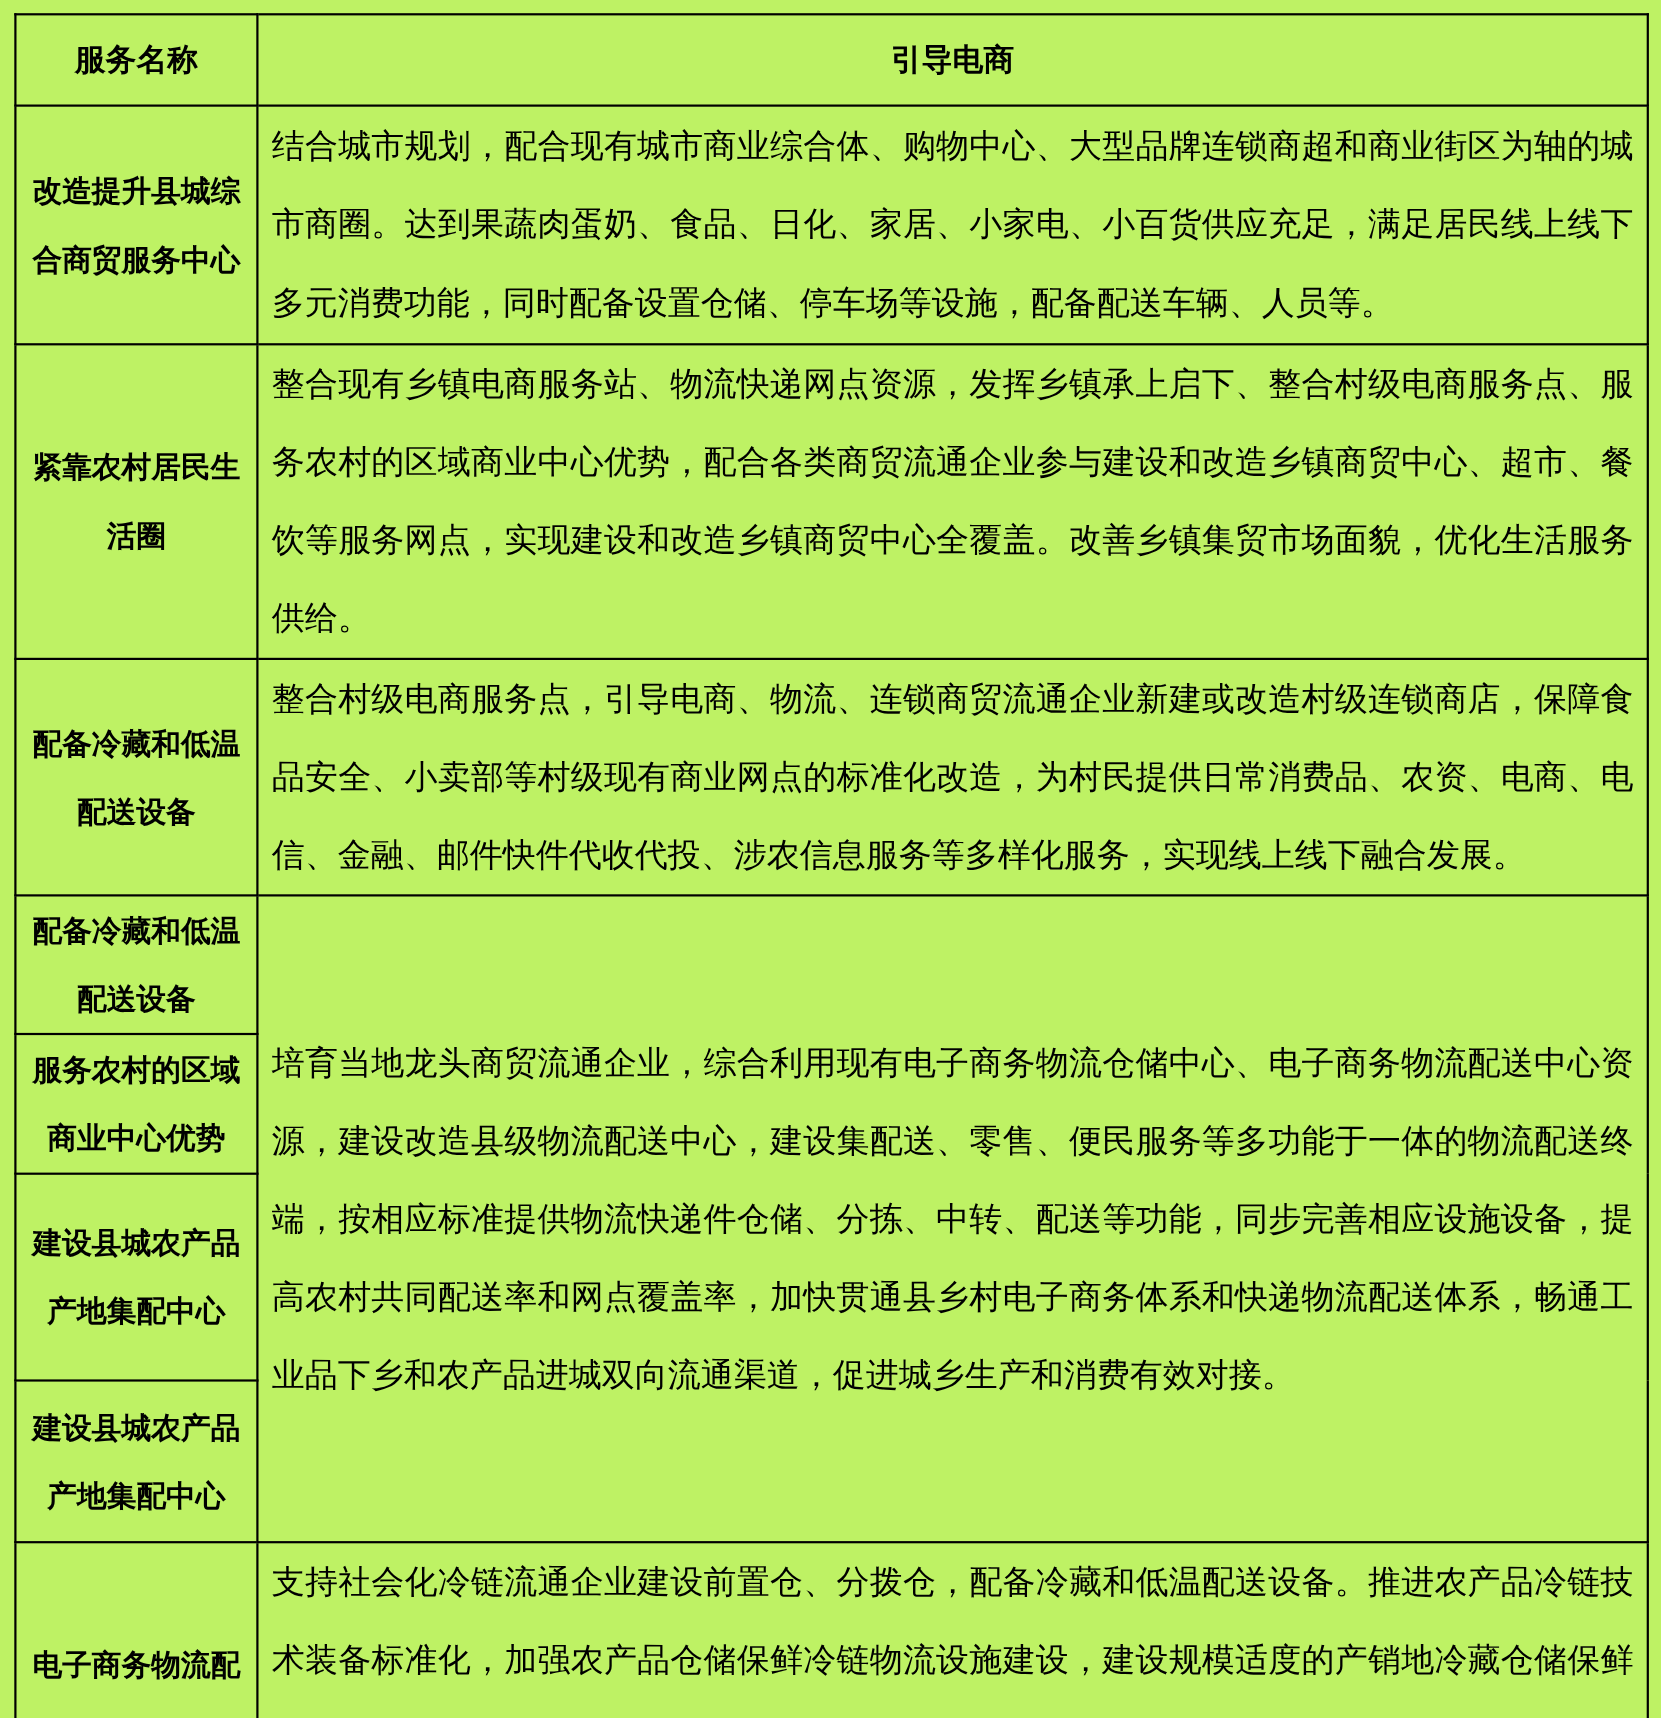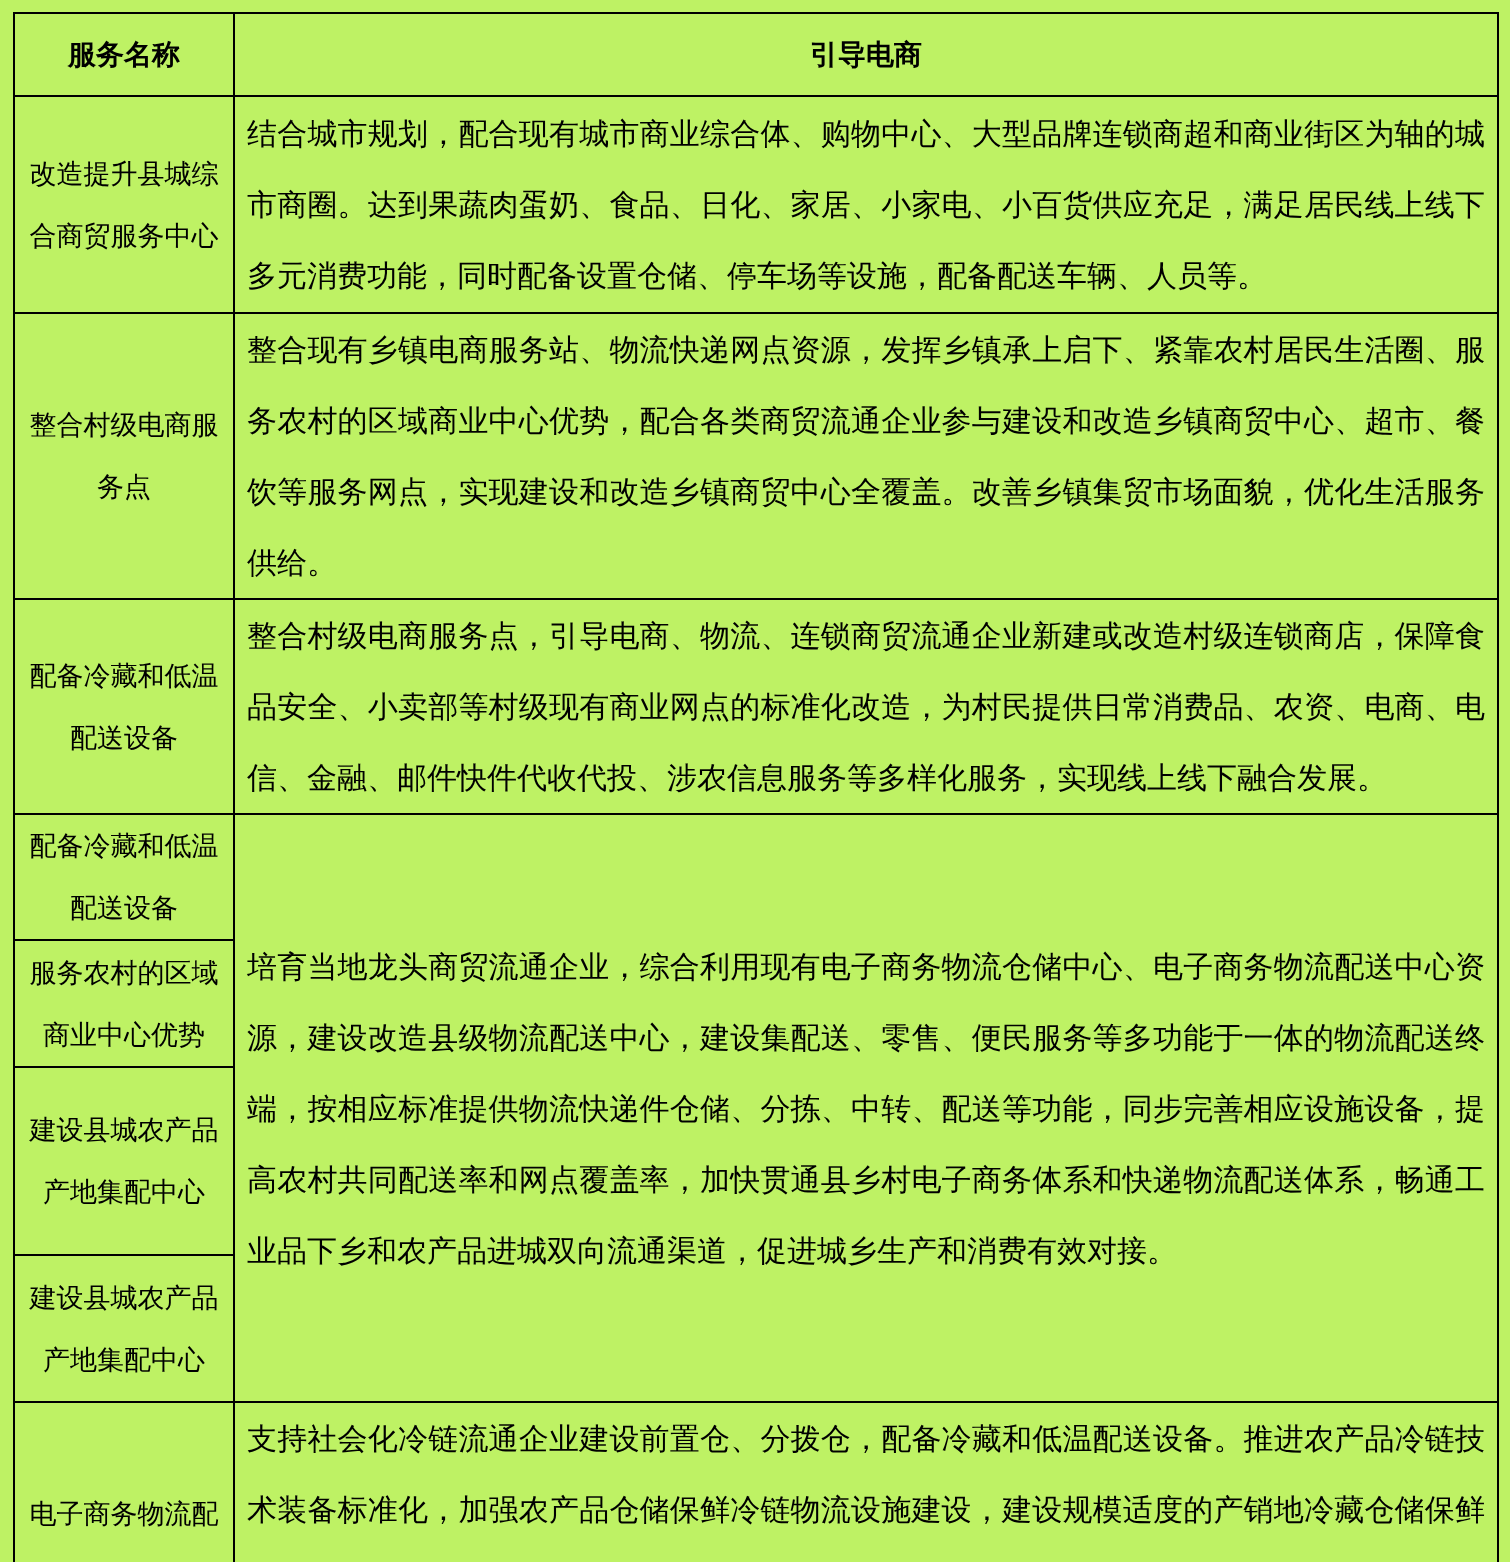--- a/index.html
+++ b/index.html
@@ -34,20 +34,21 @@
     font-weight: 700;
     text-align: center;
     line-height: 36px;
     padding: 0 4px;
   }
   td.name-cell {
     font-size: 27px;
     text-align: center;
     line-height: 62px;
     padding: 0 5px;
+    font-weight: bold;
   }
   td.content-cell {
     font-size: 30px;
     text-align: justify;
     line-height: 71px;
     padding: 0 12px;
   }
   tr.hr-header  { height: 83px; }
   tr.hr-r1 { height: 217px; }
   tr.hr-r2 { height: 225px; }
@@ -72,22 +73,22 @@
         <th class="header-cell">服务名称</th>
         <th class="header-cell">引导电商</th>
       </tr>
     </thead>
     <tbody>
       <tr class="hr-r1">
         <td class="name-cell">改造提升县城综合商贸服务中心</td>
         <td class="content-cell">结合城市规划，配合现有城市商业综合体、购物中心、大型品牌连锁商超和商业街区为轴的城市商圈。达到果蔬肉蛋奶、食品、日化、家居、小家电、小百货供应充足，满足居民线上线下多元消费功能，同时配备设置仓储、停车场等设施，配备配送车辆、人员等。</td>
       </tr>
       <tr class="hr-r2">
-        <td class="name-cell">整合村级电商服务点</td>
-        <td class="content-cell">整合现有乡镇电商服务站、物流快递网点资源，发挥乡镇承上启下、紧靠农村居民生活圈、服务农村的区域商业中心优势，配合各类商贸流通企业参与建设和改造乡镇商贸中心、超市、餐饮等服务网点，实现建设和改造乡镇商贸中心全覆盖。改善乡镇集贸市场面貌，优化生活服务供给。</td>
+        <td class="name-cell">紧靠农村居民生活圈</td>
+        <td class="content-cell">整合现有乡镇电商服务站、物流快递网点资源，发挥乡镇承上启下、整合村级电商服务点、服务农村的区域商业中心优势，配合各类商贸流通企业参与建设和改造乡镇商贸中心、超市、餐饮等服务网点，实现建设和改造乡镇商贸中心全覆盖。改善乡镇集贸市场面貌，优化生活服务供给。</td>
       </tr>
       <tr class="hr-r3">
         <td class="name-cell">配备冷藏和低温配送设备</td>
         <td class="content-cell">整合村级电商服务点，引导电商、物流、连锁商贸流通企业新建或改造村级连锁商店，保障食品安全、小卖部等村级现有商业网点的标准化改造，为村民提供日常消费品、农资、电商、电信、金融、邮件快件代收代投、涉农信息服务等多样化服务，实现线上线下融合发展。</td>
       </tr>
       <tr class="hr-m1">
         <td class="name-cell">配备冷藏和低温配送设备</td>
         <td class="content-cell" rowspan="4">培育当地龙头商贸流通企业，综合利用现有电子商务物流仓储中心、电子商务物流配送中心资源，建设改造县级物流配送中心，建设集配送、零售、便民服务等多功能于一体的物流配送终端，按相应标准提供物流快递件仓储、分拣、中转、配送等功能，同步完善相应设施设备，提高农村共同配送率和网点覆盖率，加快贯通县乡村电子商务体系和快递物流配送体系，畅通工业品下乡和农产品进城双向流通渠道，促进城乡生产和消费有效对接。</td>
       </tr>
       <tr class="hr-m2">

